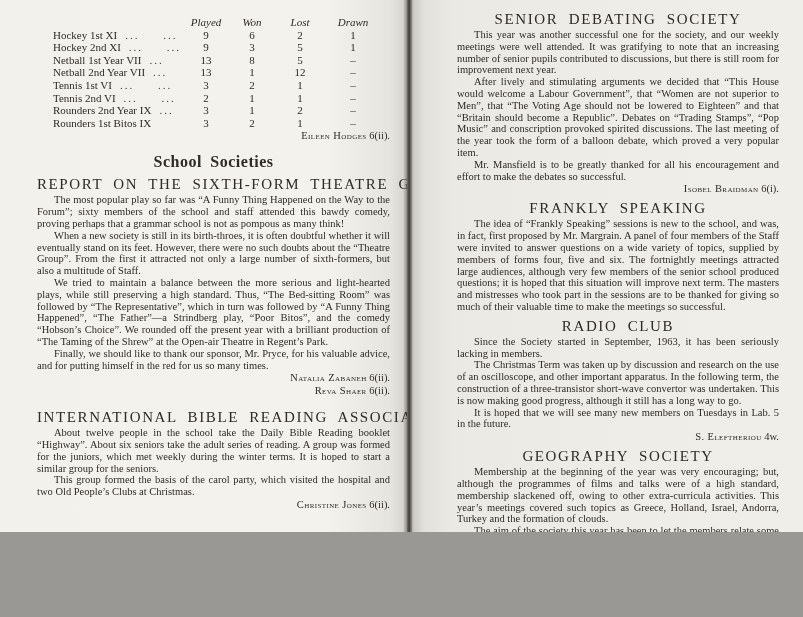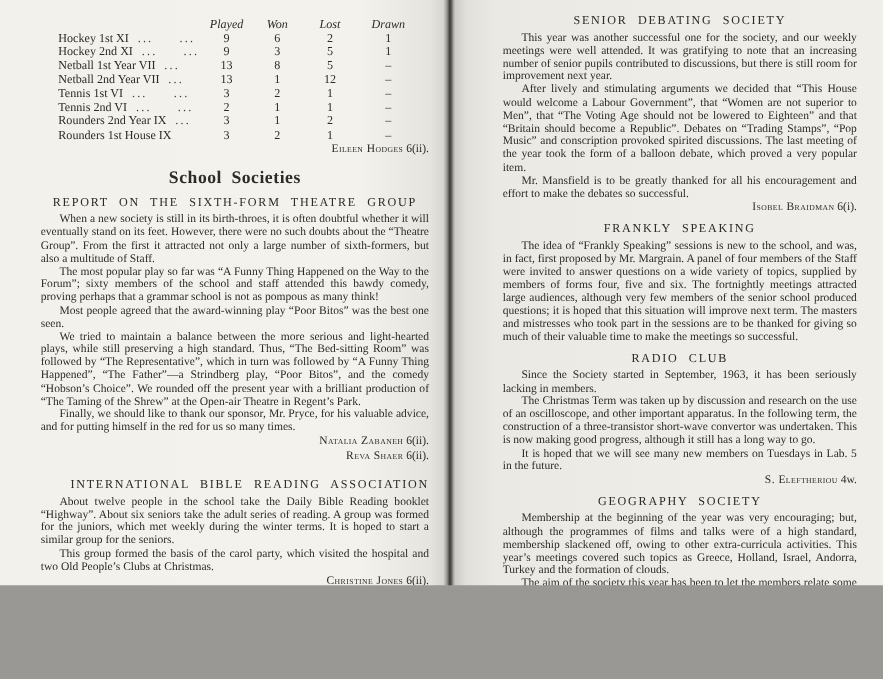--- a/index.html
+++ b/index.html
@@ -37,21 +37,21 @@
   .thead { font-style:italic; }
 
   .sig { text-align:right; font-size:10.5px; line-height:12px; margin-top:1px; }
   .sig .nm { font-variant:small-caps; letter-spacing:.4px; }
 
   .book-title {
     text-align:center; font-weight:bold; font-size:16px; line-height:18px;
     letter-spacing:.5px; word-spacing:4px; margin:11px 0 4px;
   }
   .sec-head {
-    text-align:center; font-size:11px; line-height:13px;
+    text-align:center; font-size:15px; line-height:13px;
     letter-spacing:1.6px; word-spacing:5px; margin:7px 0 3px; white-space:nowrap;
   }
   .body-copy p {
     font-size:10.5px; line-height:11.8px; text-align:justify; text-indent:17px;
   }
   .pagenum { position:absolute; font-size:10.5px; }
   .pagenum-left  { left:37px;  width:353px; bottom:17px; text-align:center; }
   .pagenum-right { left:45px;  width:322px; bottom:11px; text-align:left; }
 </style>
 </head>
@@ -113,37 +113,36 @@
           <span class="num">–</span>
         </div>
         <div class="trow">
           <span class="lbl"><span>Rounders 2nd Year IX</span><span class="dots">...</span></span>
           <span class="num">3</span>
           <span class="num">1</span>
           <span class="num">2</span>
           <span class="num">–</span>
         </div>
         <div class="trow">
-          <span class="lbl"><span>Rounders 1st House IX</span><span class="dots"></span></span>
+          <span class="lbl"><span>Rounders 1st Bitos IX</span><span class="dots"></span></span>
           <span class="num">3</span>
           <span class="num">2</span>
           <span class="num">1</span>
           <span class="num">–</span>
         </div>
       </div>
 
       <div class="sig"><span class="nm">Eileen Hodges</span> <span>6(ii).</span></div>
 
       <div class="book-title">School Societies</div>
 
       <div class="sec-head">REPORT ON THE SIXTH-FORM THEATRE GROUP</div>
       <div class="body-copy">
+        <p>The most popular play so far was “A Funny Thing Happened on the Way to the Forum”; sixty members of the school and staff attended this bawdy comedy, proving perhaps that a grammar school is not as pompous as many think!</p>
         <p>When a new society is still in its birth-throes, it is often doubtful whether it will eventually stand on its feet.  However, there were no such doubts about the “Theatre Group”.  From the first it attracted not only a large number of sixth-formers, but also a multitude of Staff.</p>
-        <p>The most popular play so far was “A Funny Thing Happened on the Way to the Forum”; sixty members of the school and staff attended this bawdy comedy, proving perhaps that a grammar school is not as pompous as many think!</p>
-        <p>Most people agreed that the award-winning play “Poor Bitos” was the best one seen.</p>
         <p>We tried to maintain a balance between the more serious and light-hearted plays, while still preserving a high standard.  Thus, “The Bed-sitting Room” was followed by “The Representative”, which in turn was followed by “A Funny Thing Happened”, “The Father”—a Strindberg play, “Poor Bitos”, and the comedy “Hobson’s Choice”.  We rounded off the present year with a brilliant production of “The Taming of the Shrew” at the Open-air Theatre in Regent’s Park.</p>
         <p>Finally, we should like to thank our sponsor, Mr. Pryce, for his valuable advice, and for putting himself in the red for us so many times.</p>
       </div>
       <div class="sig"><span class="nm">Natalia Zabaneh</span> <span>6(ii).</span></div>
       <div class="sig"><span class="nm">Reva Shaer</span> <span>6(ii).</span></div>
 
       <div class="sec-head" style="margin-top:14px;text-align:right;">INTERNATIONAL BIBLE READING ASSOCIATION</div>
       <div class="body-copy">
         <p>About twelve people in the school take the Daily Bible Reading booklet “Highway”.  About six seniors take the adult series of reading.  A group was formed for the juniors, which met weekly during the winter terms.  It is hoped to start a similar group for the seniors.</p>
         <p>This group formed the basis of the carol party, which visited the hospital and two Old People’s Clubs at Christmas.</p>

